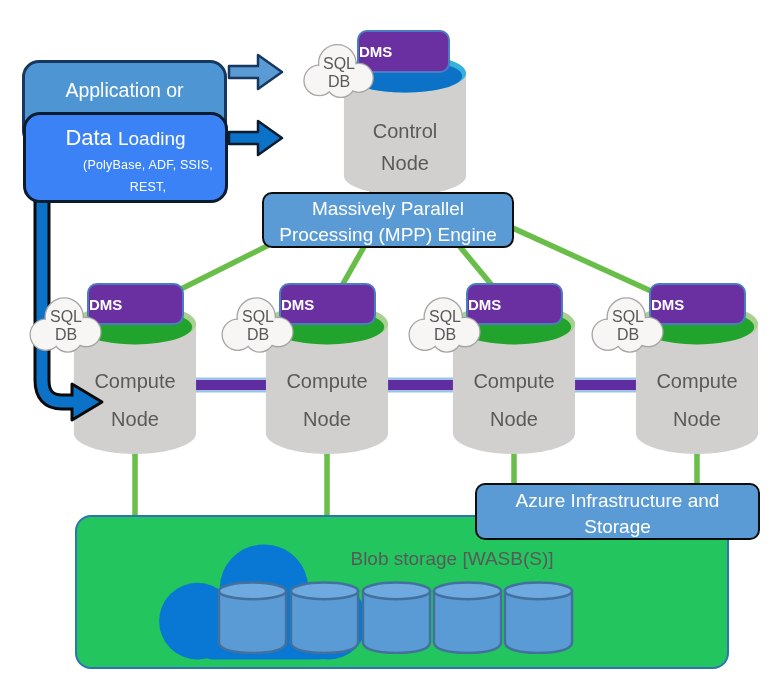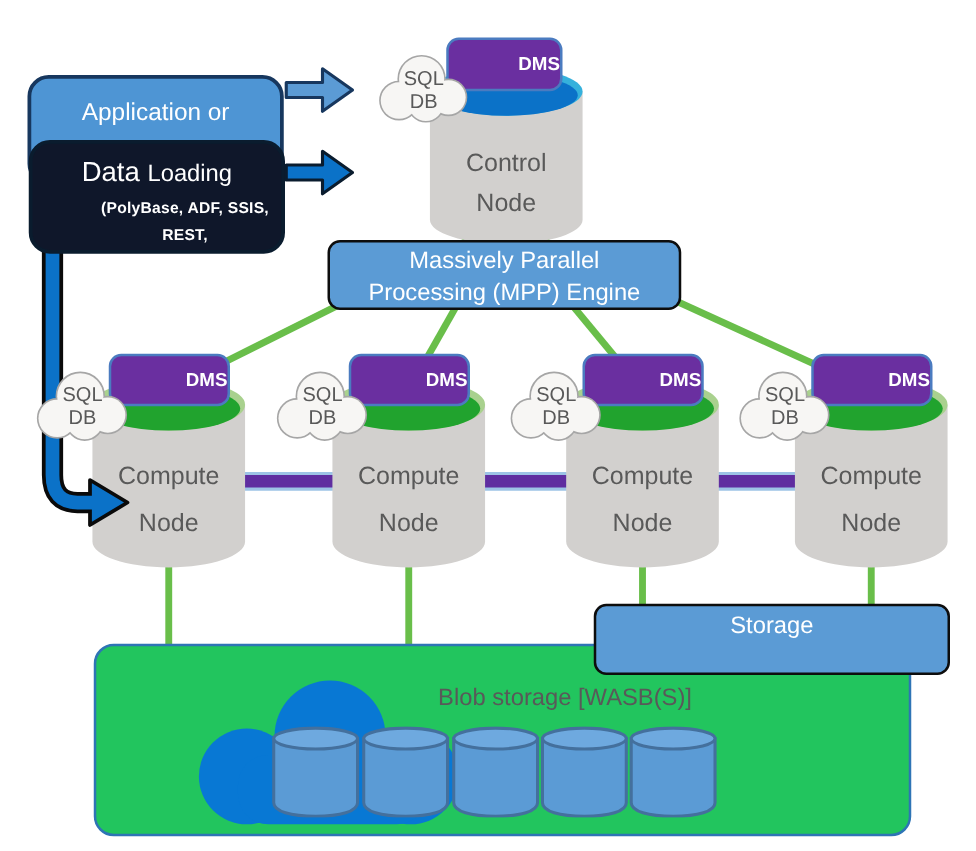--- a/index.html
+++ b/index.html
@@ -8,39 +8,39 @@
     font-family:"Liberation Sans",sans-serif;
   }
   .abs{position:absolute;box-sizing:border-box;}
   svg{display:block;}
   
   .flow-box{
     position:absolute;box-sizing:border-box;text-align:center;color:#fff;
     border-radius:17px;
   }
   .app-box{background:#4E95D4;border:3px solid #17375E;margin-top:48px;}
-  .data-box{background:#0f172a;border:3px solid #0A1C2E;}
+  .data-box{background:#3b82f6;border:3px solid #0A1C2E;}
   .panel-box{
     position:absolute;box-sizing:border-box;text-align:center;color:#fff;
     background:#5B9BD5;border:2.5px solid #0d0d0d;border-radius:10px;
   }
   .app-line{font-size:19.5px;line-height:27px;}
   .panel-line{font-size:19px;line-height:26px;}
   .data-title{font-size:22px;line-height:30px;margin-top:8px;}
   .data-title .w2{font-size:19px;}
-  .data-detail{font-size:12.5px;line-height:22px;font-weight:700;letter-spacing:.2px;margin-left:45px;}
+  .data-detail{font-size:12.5px;line-height:22px;font-weight:400;letter-spacing:.2px;margin-left:45px;}
   
   .node-label{
     position:absolute;width:126px;text-align:center;color:#595959;
     font-size:20px;line-height:24px;
   }
   
   .dms-badge{
     position:absolute;box-sizing:border-box;background:#6A2FA0;border:2px solid #4B7BC0;
-    border-radius:10px;color:#fff;text-align:right;font-size:15px;font-weight:700;
+    border-radius:10px;color:#fff;text-align:left;font-size:15px;font-weight:700;
     z-index:6;
   }
   .dms-badge span{display:inline-block;margin-top:11px;}
   
   .cloud-wrap{position:absolute;z-index:7;}
   .cloud-text{
     position:absolute;left:0;top:15px;width:100%;text-align:center;
     color:#595959;font-size:16px;line-height:18px;
   }
   
@@ -146,26 +146,27 @@
   <div class="node-label z3" style="left:451px;top:407px;">Node</div>
 
   <svg class="abs z3" style="left:634px;top:299px;" width="126" height="157" viewBox="0 0 130 152" preserveAspectRatio="none">
     <path d="M2,24 L2,130 C2,141 30,150 65,150 C100,150 128,141 128,130 L128,24 Z" fill="#D2D0CE"></path>
     <ellipse cx="65" cy="24" rx="63" ry="20" fill="#A9D18E"></ellipse>
     <ellipse cx="65" cy="27" rx="59" ry="17" fill="#21A32E"></ellipse>
   </svg>
   <div class="node-label z3" style="left:634px;top:369px;">Compute</div>
   <div class="node-label z3" style="left:634px;top:407px;">Node</div>
 
-  <div class="panel-box z4" style="left:262px;top:192px;width:283px;height:56px;padding-top:2px;">
+  <div class="panel-box z4" style="left:262px;top:192px;width:252px;height:56px;padding-top:2px;">
     <div class="panel-line">Massively Parallel</div>
     <div class="panel-line">Processing (MPP) Engine</div>
   </div>
 
   <div class="panel-box z4" style="left:475px;top:483px;width:285px;height:57px;padding-top:3px;">
+    <div class="panel-line">Azure Infrastructure and</div>
     <div class="panel-line">Storage</div>
   </div>
 
   <svg class="abs z5" style="left:0;top:0;" width="781" height="681" viewBox="0 0 781 681">
     <path d="M42,200 L42,380 Q42,402 62,402 L74,402" fill="none" stroke="#0A0A0A" stroke-width="17"></path>
     <polygon points="72,384 102,402 72,420" fill="#0B72C8" stroke="#0A0A0A" stroke-width="3" stroke-linejoin="round"></polygon>
     <path d="M42,200 L42,380 Q42,402 62,402 L76,402" fill="none" stroke="#0B72C8" stroke-width="11"></path>
   </svg>
 
   <div class="dms-badge" style="left:357px;top:30px;width:93px;height:43px;"><span>DMS</span></div>

